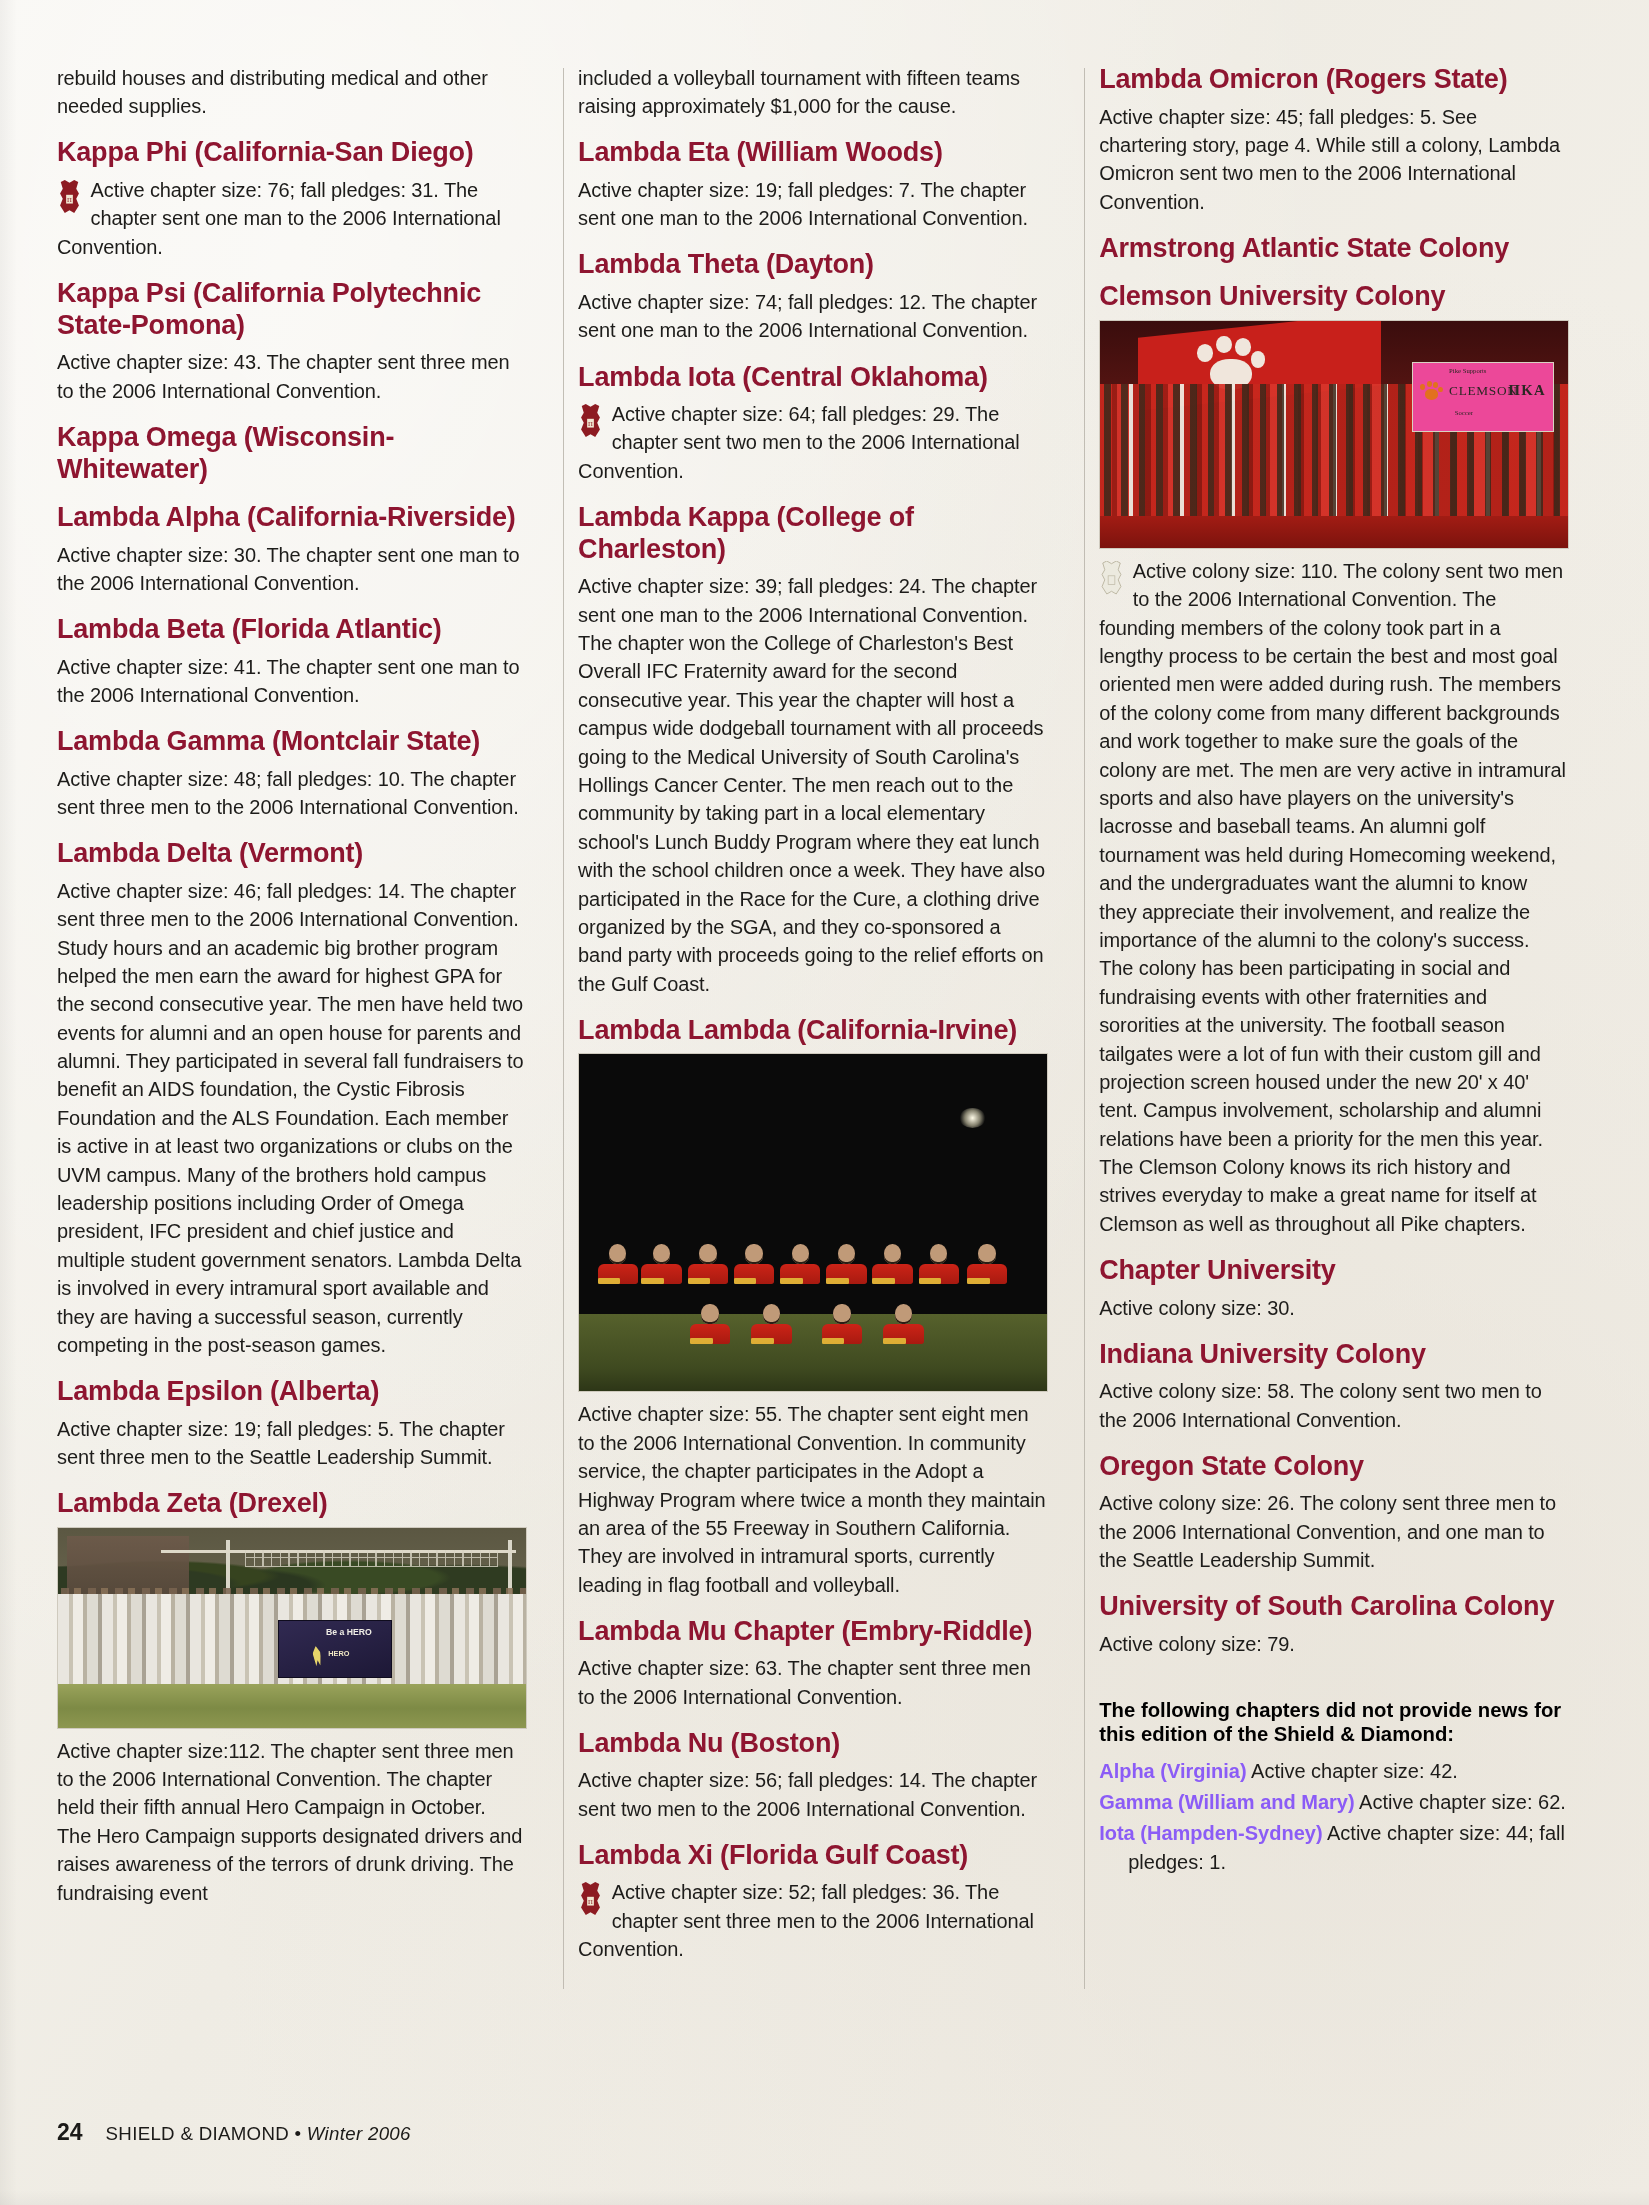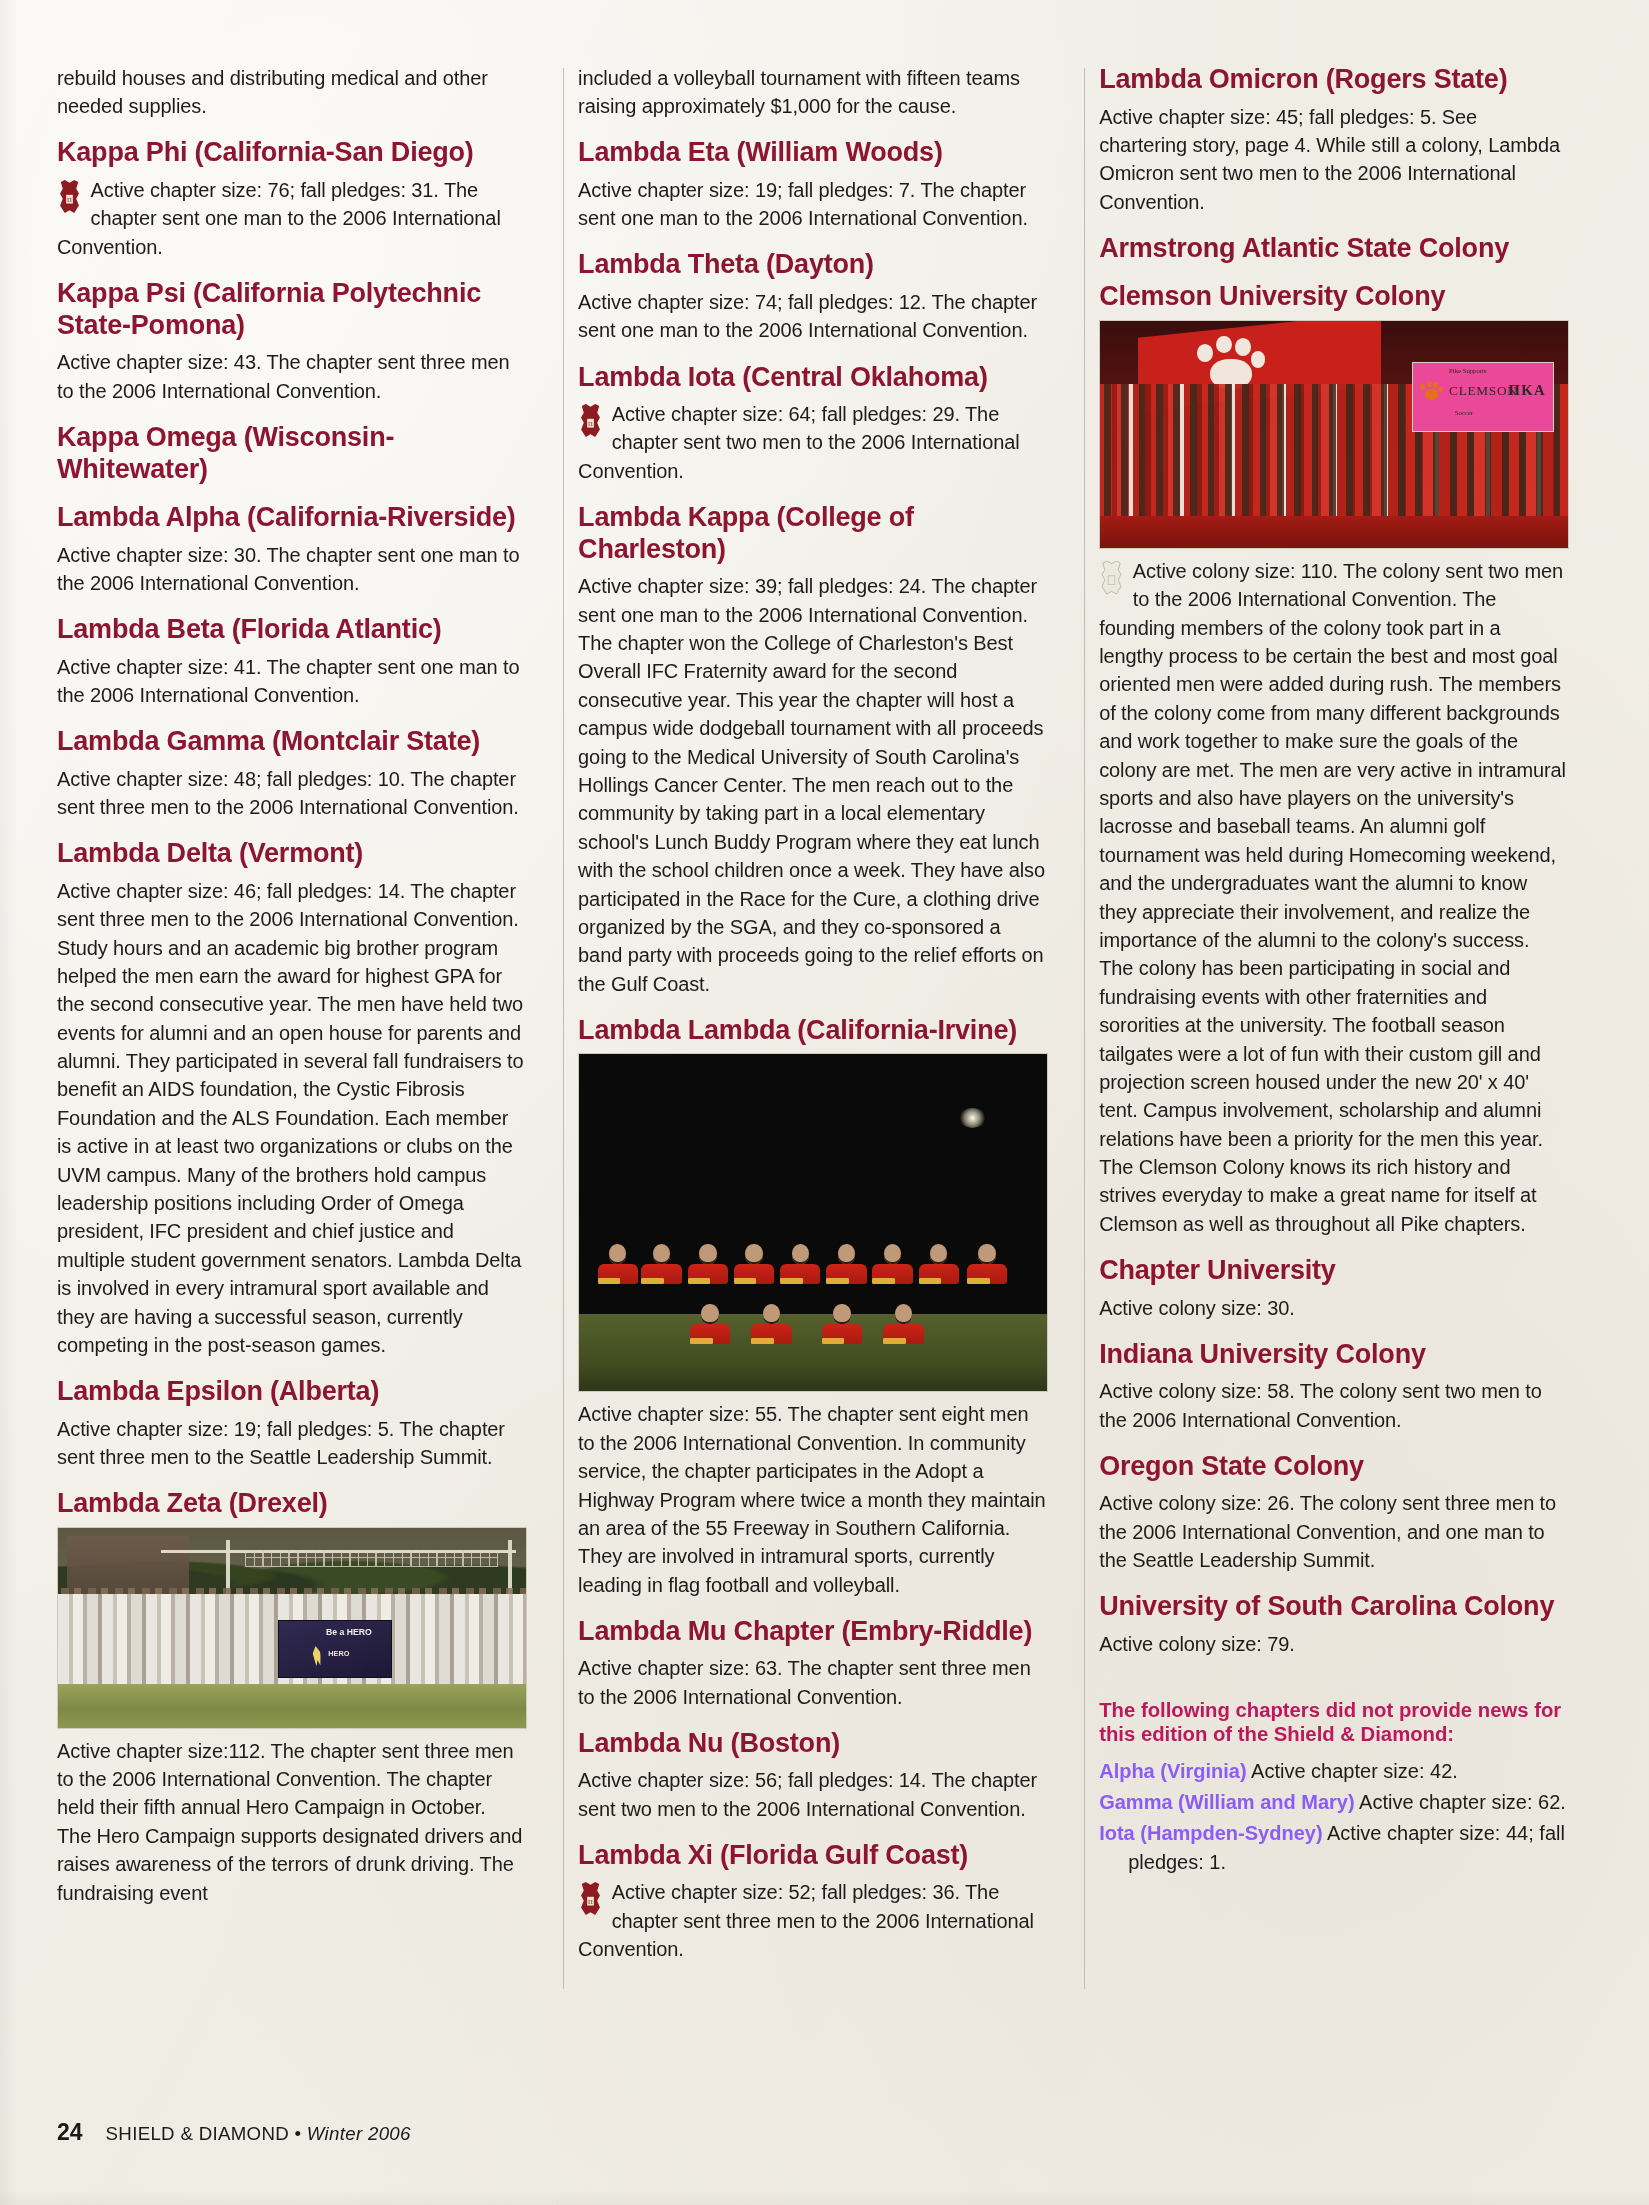--- a/index.html
+++ b/index.html
@@ -259,21 +259,21 @@
     background: repeating-linear-gradient(90deg,
       transparent 0 4px, rgba(60,40,26,.85) 4px 10.7px, transparent 10.7px 17.3px);
   }
   .ph-clem .rail {
     position:absolute; left:0; right:0; bottom:0; height:14%;
     background: linear-gradient(180deg,#a21c14,#7c130d);
   }
 
   
   .notice-head {
-    font-size: 20.3px; line-height:1.2; font-weight: bold; color:#be185d;
+    font-size: 20.3px; line-height:1.2; font-weight: bold; color:#000000;
     margin: 40px 0 10.7px 0;
   }
   p.hang {
     font-size: 20px; line-height: 1.42; color:#1d1c1a;
     margin: 0 0 2.7px 0; padding-left: 29px; text-indent: -29px;
   }
   p.hang b { font-weight: bold; color:#8b5cf6; }
 
   
   .footer {

